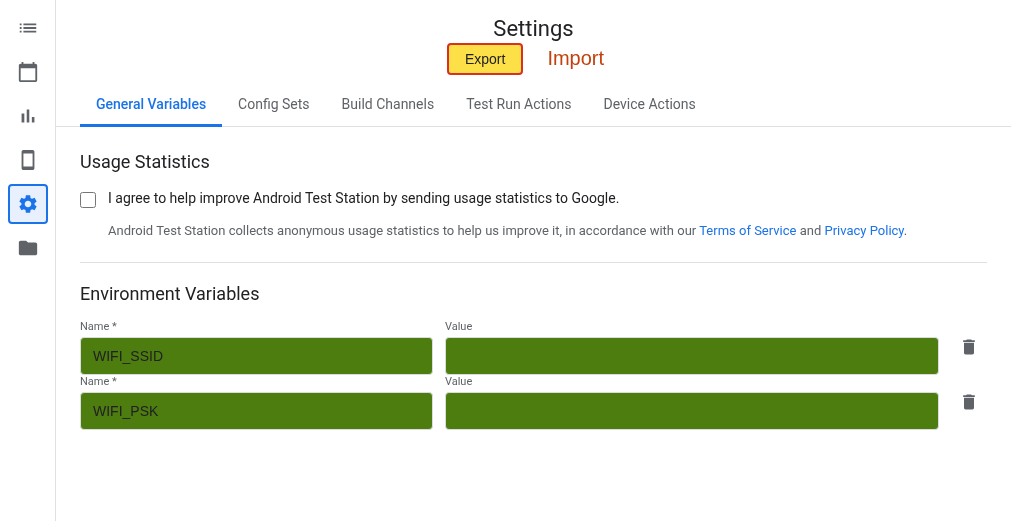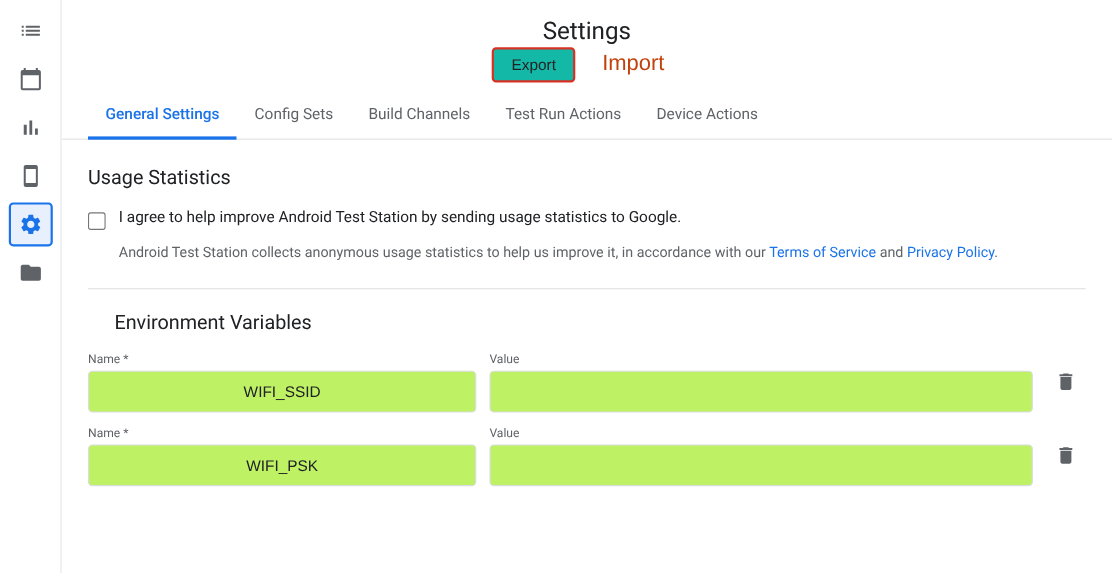--- a/index.html
+++ b/index.html
@@ -58,21 +58,21 @@
       color: #202124;
     }
     .header-actions {
       display: flex;
       align-items: center;
       gap: 8px;
     }
     .btn-export {
       padding: 6px 16px;
       border: 2px solid #d93025;
-      background: #14b8a6;
+      background: #fde047;
       color: #1a73e8;
       font-size: 14px;
       font-weight: 500;
       border-radius: 4px;
       cursor: pointer;
       color: #202124;
     }
     .btn-import {
       padding: 6px 16px;
       border: none;
@@ -113,21 +113,21 @@
 
     
     .section-title {
       font-size: 18px;
       font-weight: 400;
       color: #202124;
       margin-bottom: 16px;
     }
     .checkbox-row {
       display: flex;
-      align-items: flex-end;
+      align-items: center;
       gap: 12px;
       margin-bottom: 12px;
     }
     .checkbox-row input[type="checkbox"] {
       margin-top: 2px;
       width: 16px;
       height: 16px;
       flex-shrink: 0;
       cursor: pointer;
       accent-color: #1a73e8;
@@ -154,27 +154,25 @@
       border-top: 1px solid #e0e0e0;
       margin: 20px 0;
     }
 
     
     .env-section-title {
       font-size: 18px;
       font-weight: 400;
       color: #202124;
       margin-bottom: 16px;
-      margin-left: 24px;
     }
     .env-row {
       display: flex;
       align-items: center;
       gap: 12px;
-      margin-bottom: 12px;
     }
     .field-group {
       display: flex;
       flex-direction: column;
       flex: 1;
     }
     .field-group.value-group {
       flex: 1.4;
     }
     .field-label {
@@ -183,22 +181,21 @@
       margin-bottom: 4px;
     }
     .field-input {
       border: 1px solid #dadce0;
       border-radius: 4px;
       padding: 10px 12px;
       font-size: 14px;
       color: #202124;
       outline: none;
       width: 100%;
-      background: #bef264;
-      text-align: center;
+      background: #4d7c0f;
     }
     .delete-btn {
       background: none;
       border: none;
       cursor: pointer;
       color: #5f6368;
       padding: 8px;
       display: flex;
       align-items: center;
       justify-content: center;
@@ -248,21 +245,21 @@
   <div class="header">
     <h1 class="header-title">Settings</h1>
     <div class="header-actions">
       <button class="btn-export" style="border: 2px solid #d93025; color: #202124;">Export</button>
       <button class="btn-import">Import</button>
     </div>
   </div>
 
   <div class="tabs">
     <div class="tab active">
-      <span>General Settings</span>
+      <span>General Variables</span>
     </div>
     <div class="tab">
       <span>Config Sets</span>
     </div>
     <div class="tab">
       <span>Build Channels</span>
     </div>
     <div class="tab">
       <span>Test Run Actions</span>
     </div>

